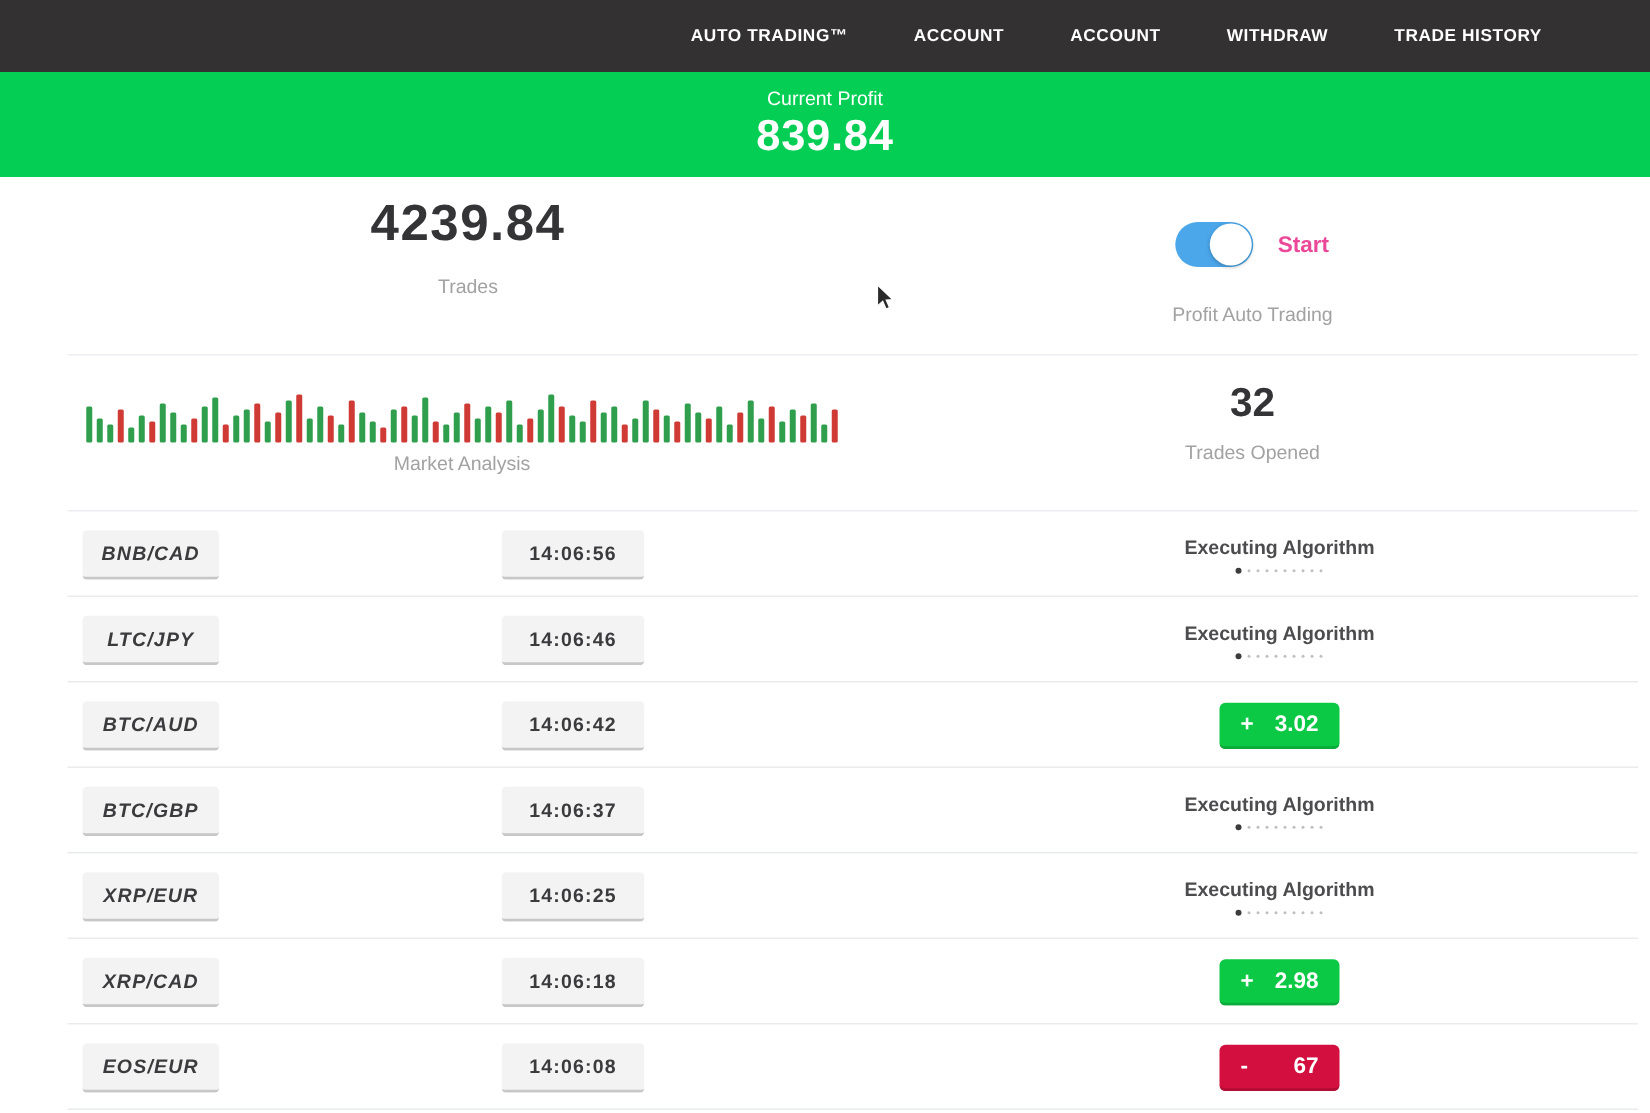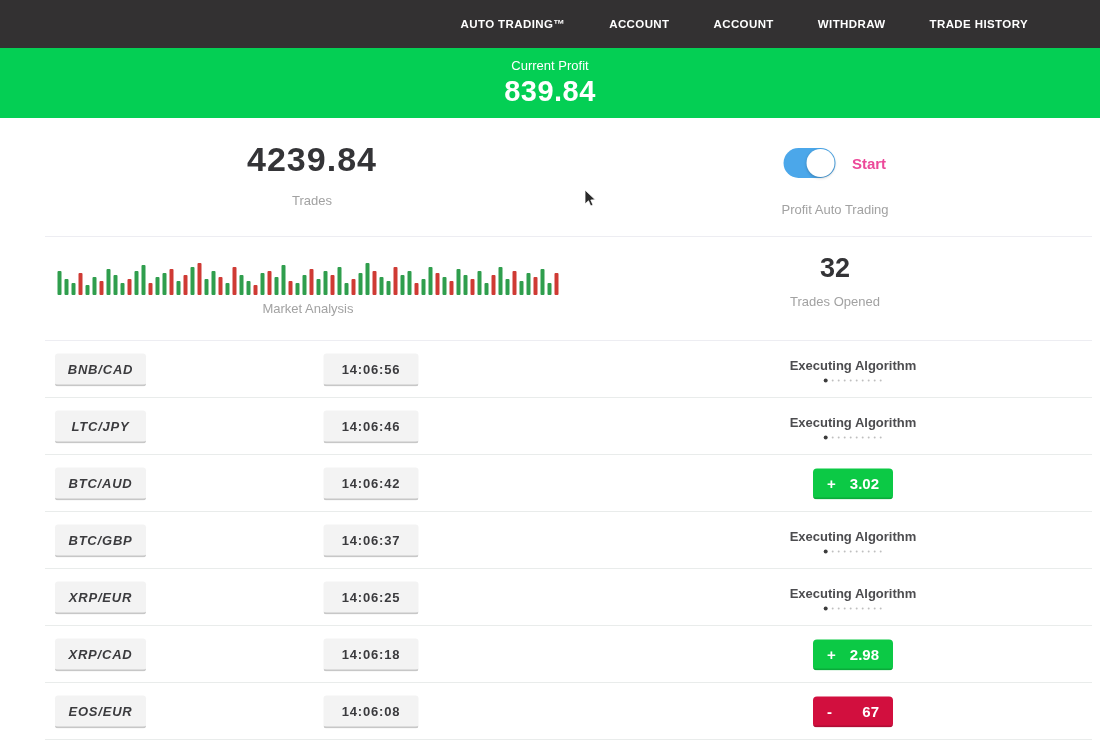--- a/index.html
+++ b/index.html
@@ -48,21 +48,21 @@
   .stats-1::after, .stats-2::after {
     content: "";
     position: absolute;
     left: 45px; right: 8px; bottom: 0;
     border-bottom: 1px solid #ededf2;
   }
   .stats-2 { position: relative; height: 104px; }
 
   .abs-center { position: absolute; transform: translateX(-50%); text-align: center; }
 
-  .balance-block { left: 312px; top: 22px; }
+  .balance-block { left: 312px; top: 12px; }
   .balance-value { font-size: 34px; font-weight: bold; color: #343437; letter-spacing: 1px; }
   .stat-label { font-size: 13px; color: #a2a2a2; margin-top: 14px; }
 
   .autotrade-block { left: 835px; top: 30px; }
   .toggle-row { display: flex; align-items: center; justify-content: center; gap: 16px; }
   .toggle {
     width: 52px; height: 30px;
     background: #4ba7ea;
     border-radius: 15px;
     position: relative;
@@ -123,21 +123,21 @@
   .pair-badge {
     position: absolute;
     left: 55px; top: 50%;
     transform: translateY(-50%);
     width: 91px;
     cursor: pointer;
     font-style: italic;
   }
   .time-badge {
     position: absolute;
-    left: 371px; top: 50%;
+    left: 382px; top: 50%;
     transform: translate(-50%, -50%);
     width: 95px;
   }
   .status-cell {
     position: absolute;
     left: 853px; top: 50%;
     transform: translate(-50%, -50%);
     display: flex;
     flex-direction: column;
     align-items: center;

